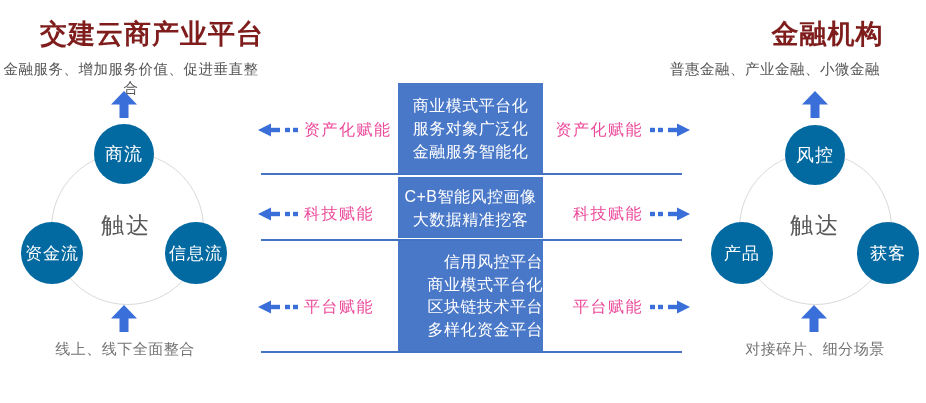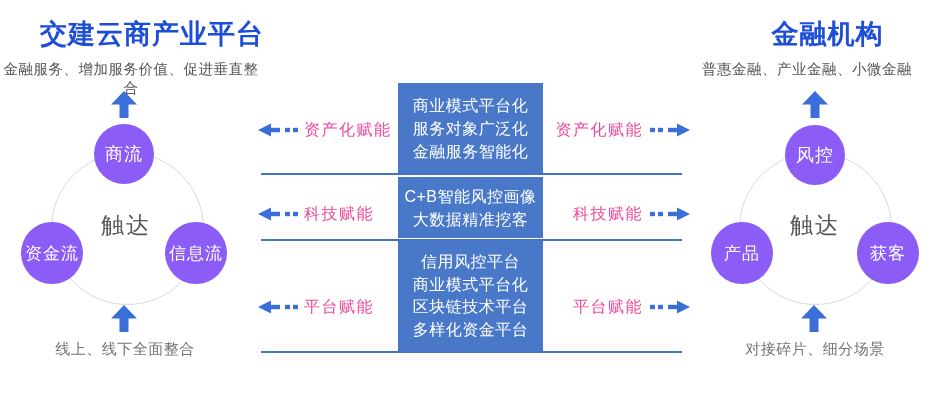--- a/index.html
+++ b/index.html
@@ -1,38 +1,38 @@
 <!DOCTYPE html>
 <html><head>
 <meta charset="utf-8">
 <style>
   html,body{margin:0;padding:0;background:#fff;}
   #canvas{
     position:relative;width:926px;height:403px;background:#ffffff;overflow:hidden;
     font-family:"Liberation Sans","DejaVu Sans",sans-serif;
   }
   .abs{position:absolute;}
-  .title{font-size:27px;font-weight:700;color:#1d4ed8;text-align:center;letter-spacing:1px;}
+  .title{font-size:27px;font-weight:700;color:#7f1d1d;text-align:center;letter-spacing:1px;}
   .subtitle{font-size:14.5px;color:#555;text-align:center;letter-spacing:0.5px;}
   .caption{font-size:15px;color:#737373;text-align:center;letter-spacing:0.5px;}
   .ring{border:1.5px solid #d9d9d9;border-radius:50%;background:#fff;box-sizing:border-box;}
   .bubble{
-    border-radius:50%;background:#8b5cf6;color:#ffffff;
+    border-radius:50%;background:#0369a1;color:#ffffff;
     display:flex;align-items:center;justify-content:center;
     font-size:17px;letter-spacing:1px;
   }
   .bubble.big{font-size:18px;}
   .touch{font-size:23px;color:#595959;text-align:center;letter-spacing:2px;font-family:Liberation Mono, monospace;}
   .bluebox{
     background:#4a78c8;color:#ffffff;text-align:center;
     display:flex;flex-direction:column;justify-content:center;
     font-size:16px;letter-spacing:0.5px;
   }
   .bluebox .bl{line-height:23px;}
-  .bluebox.tight .bl{line-height:22.5px;}
+  .bluebox.tight .bl{line-height:22.5px;text-align:right;}
   .hline{height:2px;background:#4472c4;}
   .rowlabel{font-size:16px;color:#ec4899;letter-spacing:1.5px;white-space:nowrap;}
   .r-right{text-align:right;}
   svg{display:block;}
 </style>
 </head>
 <body>
 
 <div id="canvas">
 
@@ -133,21 +133,21 @@
   <div class="abs" style="left:650px;top:299px;">
     <svg width="41" height="16" viewBox="0 0 41 16">
       <polygon points="40,8 27,1.5 27,14.5" fill="#3a6fd9"></polygon>
       <rect x="18" y="5.8" width="11" height="4.4" fill="#3a6fd9"></rect>
       <rect x="8" y="5.8" width="5" height="4.4" fill="#3a6fd9"></rect>
       <rect x="0" y="5.8" width="5" height="4.4" fill="#3a6fd9"></rect>
     </svg>
   </div>
 
   <div class="abs title" style="left:745px;top:16px;width:165px;">金融机构</div>
-  <div class="abs subtitle" style="left:688px;top:60px;width:238px;">普惠金融、产业金融、小微金融</div>
+  <div class="abs subtitle" style="left:656px;top:60px;width:238px;">普惠金融、产业金融、小微金融</div>
 
   <div class="abs" style="left:801px;top:91px;">
     <svg width="28" height="27" viewBox="0 0 28 27">
       <polygon points="14,0 27,13.5 18.5,13.5 18.5,27 9.5,27 9.5,13.5 1,13.5" fill="#3a6fd9"></polygon>
     </svg>
   </div>
 
   <div class="abs ring" style="left:739px;top:152px;width:153px;height:153px;"></div>
   <div class="abs touch" style="left:765px;top:210px;width:100px;">触达</div>
 

